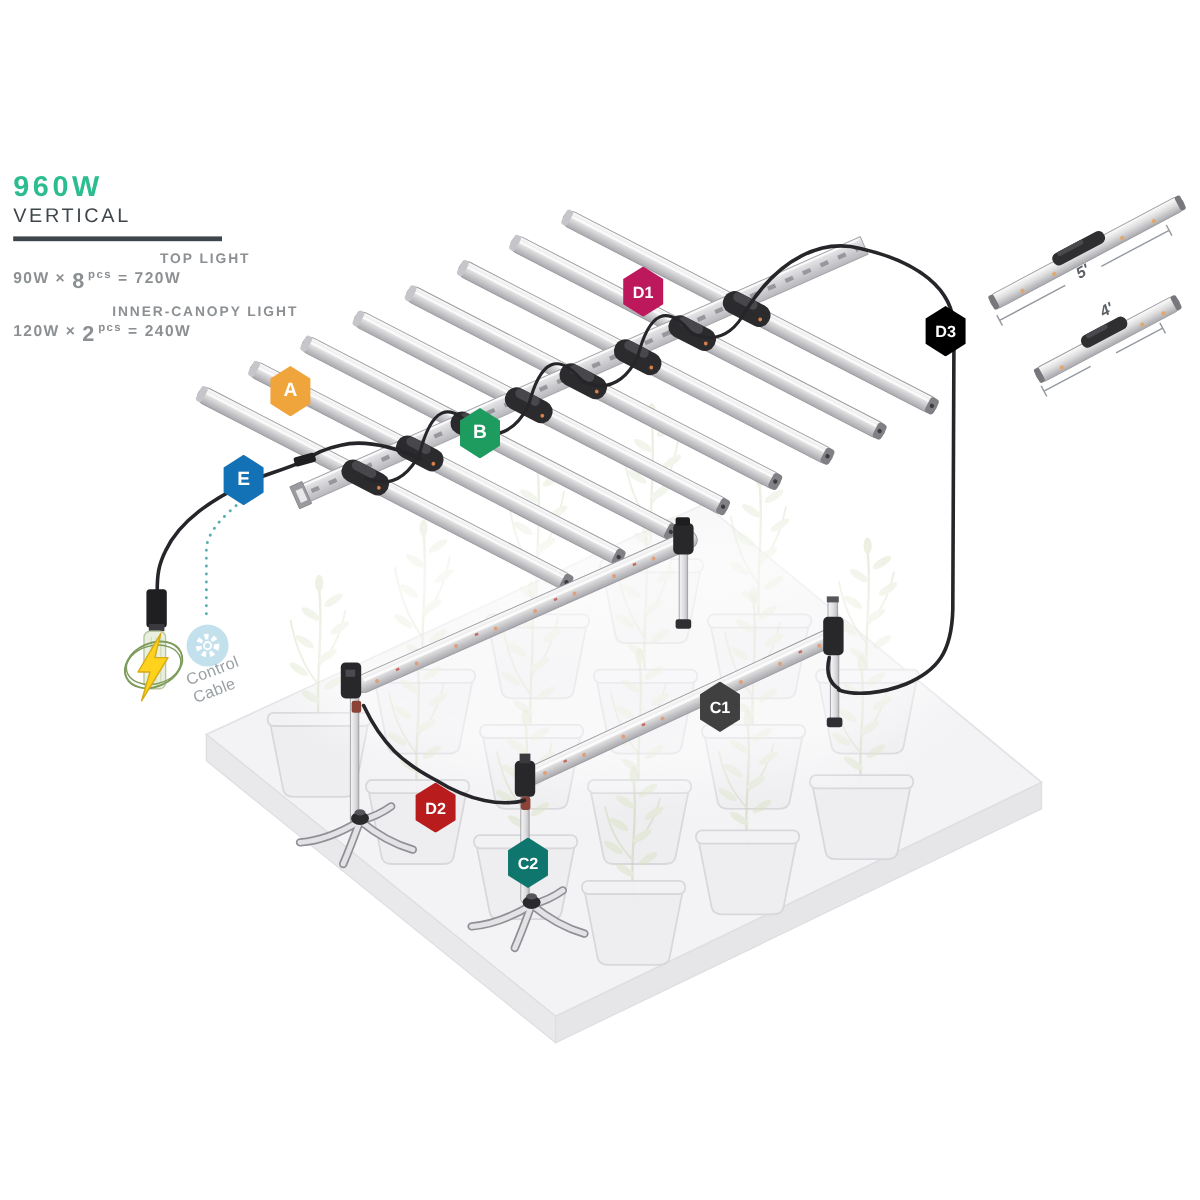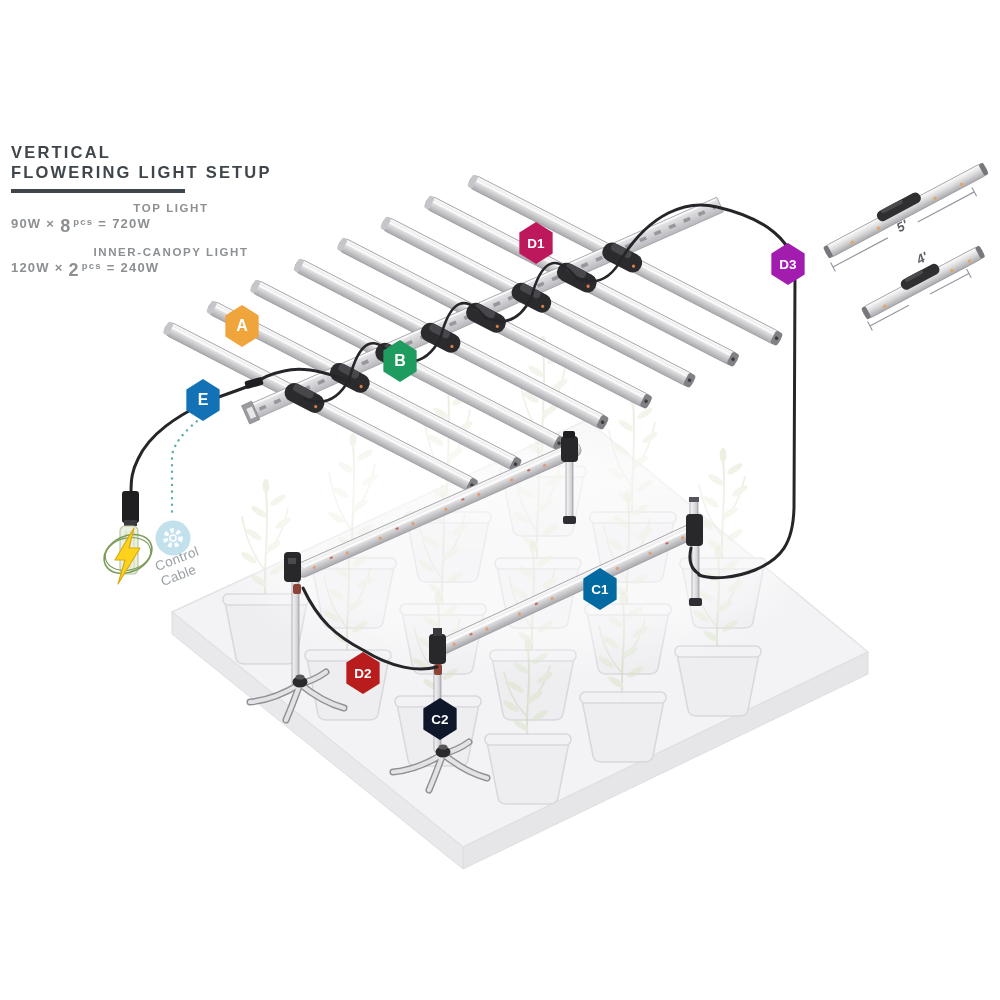--- a/index.html
+++ b/index.html
@@ -2,21 +2,21 @@
 <html style="--accent: #2BBD8F; --heading: #3E464B; --gray: #8C9093;"><head>
 <meta charset="utf-8">
 <style>
   html,body{margin:0;padding:0;background:#fff;}
   .canvas{position:relative;width:1000px;height:1000px;background:#fff;overflow:hidden;
           font-family:"Liberation Sans",sans-serif;}
   svg.scene{position:absolute;left:0;top:0;}
   
   .hdr{position:absolute;left:11px;top:142px;width:320px;}
   .hdr-watt{font-size:24px;font-weight:bold;letter-spacing:3px;color:var(--accent,#2BBD8F);}
-  .hdr-line{font-size:16.5px;font-weight:bold;letter-spacing:2.2px;color:var(--heading,#3E464B);line-height:1.22;}
+  .hdr-line{font-size:16.5px;font-weight:normal;letter-spacing:2.2px;color:var(--heading,#3E464B);line-height:1.22;}
   .divider{width:174px;height:4px;background:var(--heading,#3E464B);margin-top:7px;}
   .spec{margin-top:9px;color:var(--gray,#8C9093);}
   .spec-label{font-size:11.5px;font-weight:bold;letter-spacing:1.6px;text-align:center;}
   .spec-formula{display:flex;align-items:flex-start;gap:5px;font-size:13px;font-weight:bold;letter-spacing:1.2px;margin-top:2px;}
   .spec-count{font-size:18px;}
   .spec-unit{font-size:9.5px;margin-left:-3px;}
   
   .ctl{position:absolute;left:153px;top:560px;transform:rotate(-21deg);transform-origin:0 0;
        color:#99a0a4;font-size:13.5px;line-height:1.15;letter-spacing:.3px;}
   .dim-lbl{position:absolute;transform:translate(-50%,-50%) rotate(-28deg);font-style:italic;
@@ -607,22 +607,22 @@
     </g>
     <g transform="translate(870,326) rotate(-28)" stroke="#9599a0" stroke-width="1.2">
       <line x1="0" y1="0" x2="112" y2="0" stroke-dasharray="44 24 44"></line>
       <line x1="0" y1="-5" x2="0" y2="5"></line>
           <line x1="112" y1="-5" x2="112" y2="5"></line>
     </g>
   </g>
 </svg>
 
 <div class="hdr">
+  <div class="hdr-watt">960W</div>
   <div class="hdr-line">VERTICAL</div>
-  <div class="hdr-line">FLOWERING LIGHT SETUP</div>
   <div class="divider"></div>
   <div class="spec">
     <div class="spec-label">TOP LIGHT</div>
     <div class="spec-formula">
       <span>90W</span>
       <span>×</span>
       <span class="spec-count">8</span>
       <span class="spec-unit">pcs</span>
       <span>=</span>
       <span>720W</span>
@@ -644,21 +644,21 @@
 <div class="ctl">
   <div>Control</div>
   <div>Cable</div>
 </div>
 <div class="dim-lbl" id="lbl5">5'</div>
 <div class="dim-lbl" id="lbl4">4'</div>
 
 <div id="badge-layer">
       <div class="hex" style="left: 242px; top: 326px; background: rgb(240, 164, 60); font-size: 16px;">A</div>
       <div class="hex" style="left: 400px; top: 361px; background: rgb(30, 156, 95); font-size: 16px;">B</div>
-      <div class="hex" style="left: 600px; top: 589px; background: #0369a1; font-size: 13.5px;">C1</div>
-      <div class="hex" style="left: 440px; top: 719px; background: #0f172a; font-size: 13.5px;">C2</div>
+      <div class="hex" style="left: 600px; top: 589px; background: #404040; font-size: 13.5px;">C1</div>
+      <div class="hex" style="left: 440px; top: 719px; background: #0f766e; font-size: 13.5px;">C2</div>
       <div class="hex" style="left: 536px; top: 243px; background: #be185d; font-size: 13.5px;">D1</div>
       <div class="hex" style="left: 363px; top: 673px; background: #b91c1c; font-size: 13.5px;">D2</div>
-      <div class="hex" style="left: 788px; top: 264px; background: #a21caf; font-size: 13.5px;">D3</div>
+      <div class="hex" style="left: 788px; top: 276px; background: #000000; font-size: 13.5px;">D3</div>
       <div class="hex" style="left: 203px; top: 400px; background: rgb(18, 114, 181); font-size: 16px;">E</div>
     </div>
 
 </div>
 
 </body></html>

